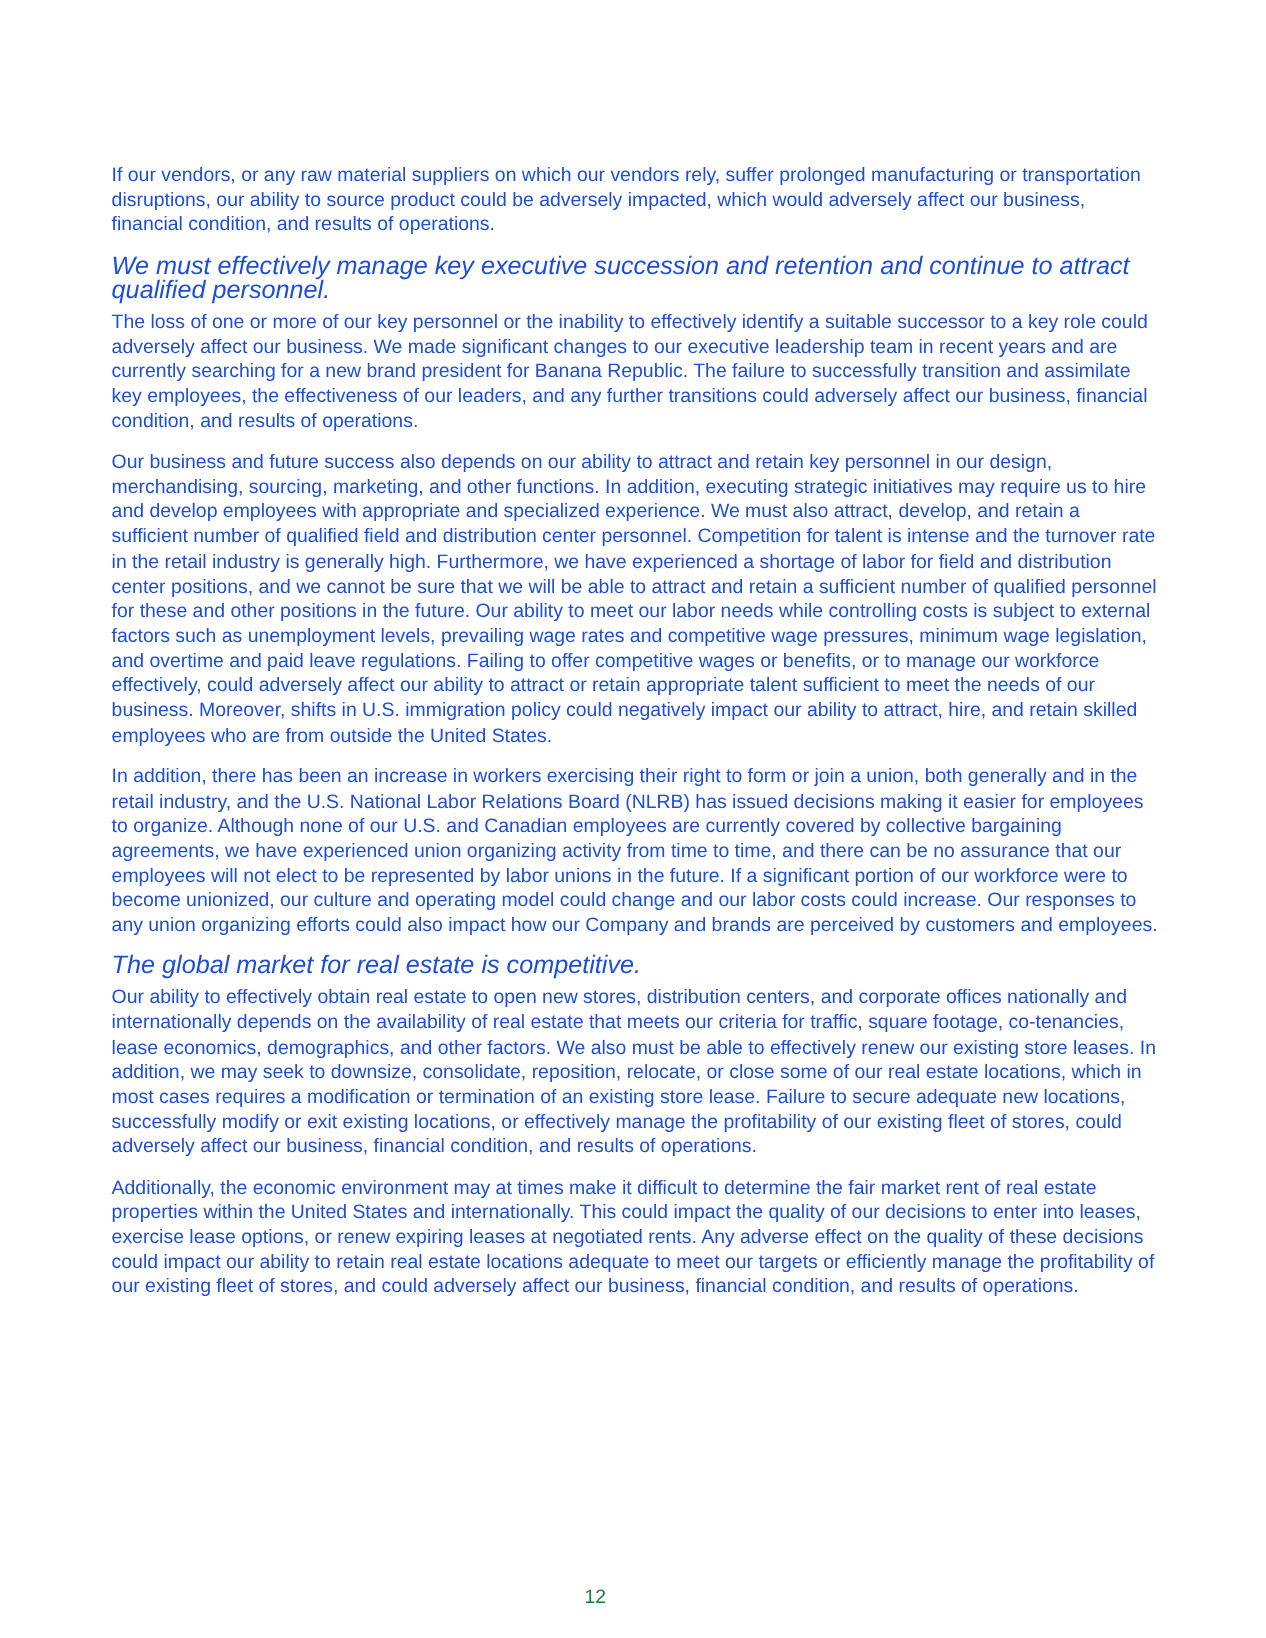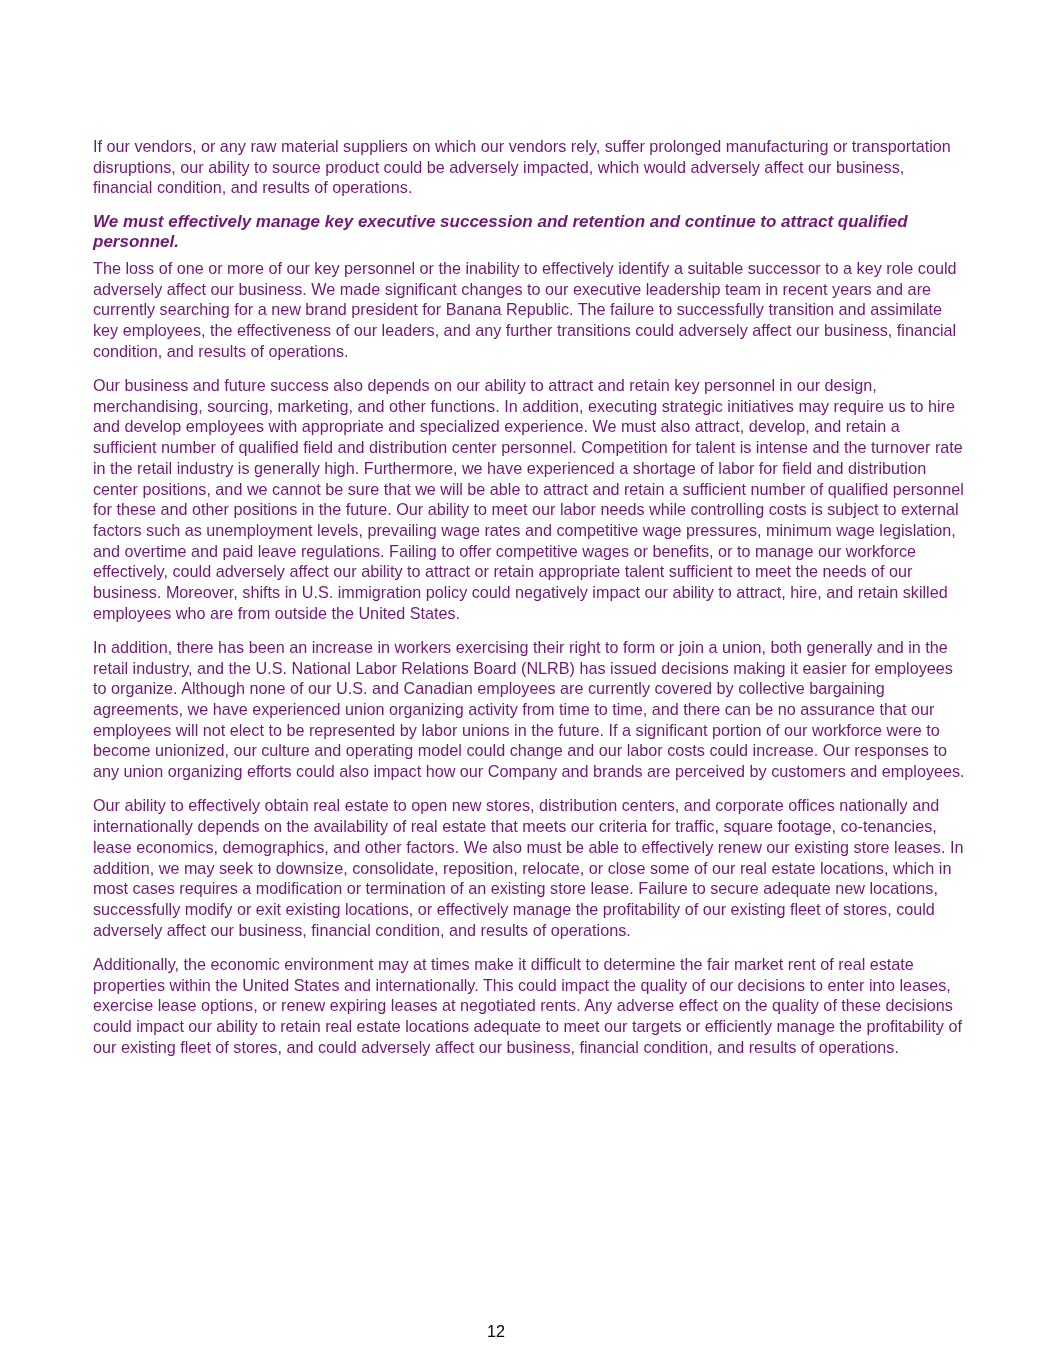--- a/index.html
+++ b/index.html
@@ -1,37 +1,38 @@
 <!DOCTYPE html>
 <html><head>
 <meta charset="utf-8">
 <style>
   html, body { margin: 0; padding: 0; background: #ffffff; }
   body { width: 1055px; height: 1365px; position: relative; overflow: hidden; }
   .page {
     position: absolute; left: 93px; top: 136px; width: 872px;
     font-family: "Liberation Sans", sans-serif;
-    font-size: 16.2px; line-height: 20.7px; color: #701a75;
+    font-size: 16.2px; line-height: 20.7px; color: #1d4ed8;
   }
   .page p { margin: 0 0 13.5px 0; }
   .page h3 {
-    margin: 0 0 5px 0; font-size: 17px; line-height: 20.7px;
-    font-weight: bold; font-style: italic;
+    margin: 0 0 5px 0; font-size: 21px; line-height: 20.7px;
+    font-weight: normal; font-style: italic;
   }
   .page-number {
     position: absolute; top: 1322px; left: 0; width: 992px; text-align: center;
-    font-family: "Liberation Sans", sans-serif; font-size: 16.2px; color: #000000;
+    font-family: "Liberation Sans", sans-serif; font-size: 16.2px; color: #15803d;
   }
 </style>
 </head>
 <body>
 
 <div class="page">
   <p>If our vendors, or any raw material suppliers on which our vendors rely, suffer prolonged manufacturing or transportation disruptions, our ability to source product could be adversely impacted, which would adversely affect our business, financial condition, and results of operations.</p>
   <h3>We must effectively manage key executive succession and retention and continue to attract qualified personnel.</h3>
   <p>The loss of one or more of our key personnel or the inability to effectively identify a suitable successor to a key role could adversely affect our business. We made significant changes to our executive leadership team in recent years and are currently searching for a new brand president for Banana Republic. The failure to successfully transition and assimilate key employees, the effectiveness of our leaders, and any further transitions could adversely affect our business, financial condition, and results of operations.</p>
   <p>Our business and future success also depends on our ability to attract and retain key personnel in our design, merchandising, sourcing, marketing, and other functions. In addition, executing strategic initiatives may require us to hire and develop employees with appropriate and specialized experience. We must also attract, develop, and retain a sufficient number of qualified field and distribution center personnel. Competition for talent is intense and the turnover rate in the retail industry is generally high. Furthermore, we have experienced a shortage of labor for field and distribution center positions, and we cannot be sure that we will be able to attract and retain a sufficient number of qualified personnel for these and other positions in the future. Our ability to meet our labor needs while controlling costs is subject to external factors such as unemployment levels, prevailing wage rates and competitive wage pressures, minimum wage legislation, and overtime and paid leave regulations. Failing to offer competitive wages or benefits, or to manage our workforce effectively, could adversely affect our ability to attract or retain appropriate talent sufficient to meet the needs of our business. Moreover, shifts in U.S. immigration policy could negatively impact our ability to attract, hire, and retain skilled employees who are from outside the United States.</p>
   <p>In addition, there has been an increase in workers exercising their right to form or join a union, both generally and in the retail industry, and the U.S. National Labor Relations Board (NLRB) has issued decisions making it easier for employees to organize. Although none of our U.S. and Canadian employees are currently covered by collective bargaining agreements, we have experienced union organizing activity from time to time, and there can be no assurance that our employees will not elect to be represented by labor unions in the future. If a significant portion of our workforce were to become unionized, our culture and operating model could change and our labor costs could increase. Our responses to any union organizing efforts could also impact how our Company and brands are perceived by customers and employees.</p>
+  <h3>The global market for real estate is competitive.</h3>
   <p>Our ability to effectively obtain real estate to open new stores, distribution centers, and corporate offices nationally and internationally depends on the availability of real estate that meets our criteria for traffic, square footage, co-tenancies, lease economics, demographics, and other factors. We also must be able to effectively renew our existing store leases. In addition, we may seek to downsize, consolidate, reposition, relocate, or close some of our real estate locations, which in most cases requires a modification or termination of an existing store lease. Failure to secure adequate new locations, successfully modify or exit existing locations, or effectively manage the profitability of our existing fleet of stores, could adversely affect our business, financial condition, and results of operations.</p>
   <p>Additionally, the economic environment may at times make it difficult to determine the fair market rent of real estate properties within the United States and internationally. This could impact the quality of our decisions to enter into leases, exercise lease options, or renew expiring leases at negotiated rents. Any adverse effect on the quality of these decisions could impact our ability to retain real estate locations adequate to meet our targets or efficiently manage the profitability of our existing fleet of stores, and could adversely affect our business, financial condition, and results of operations.</p>
 </div>
 
 <div class="page-number">12</div>
 
 </body></html>

